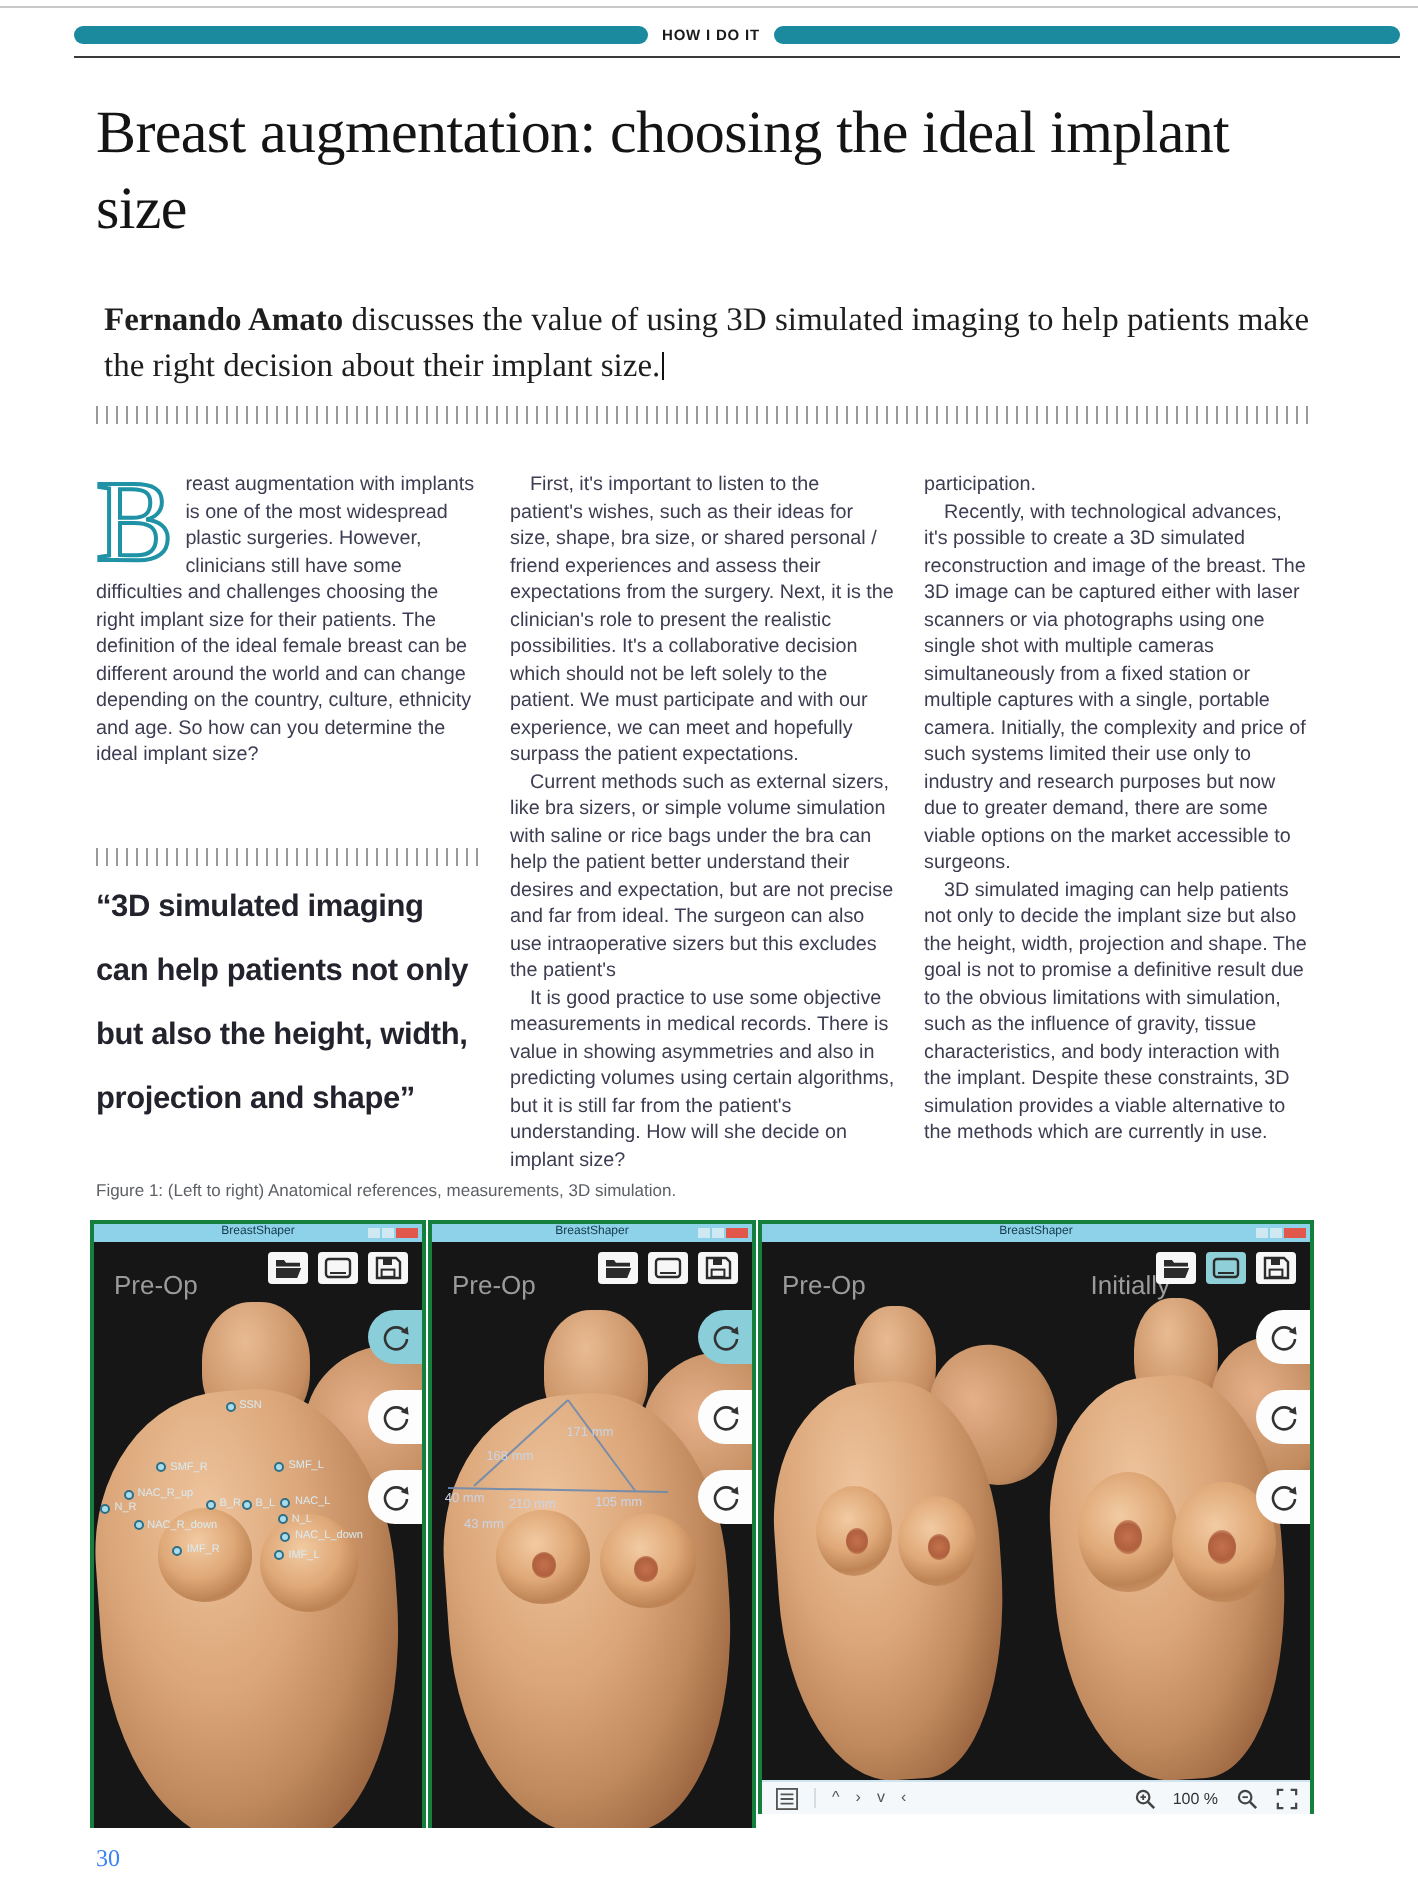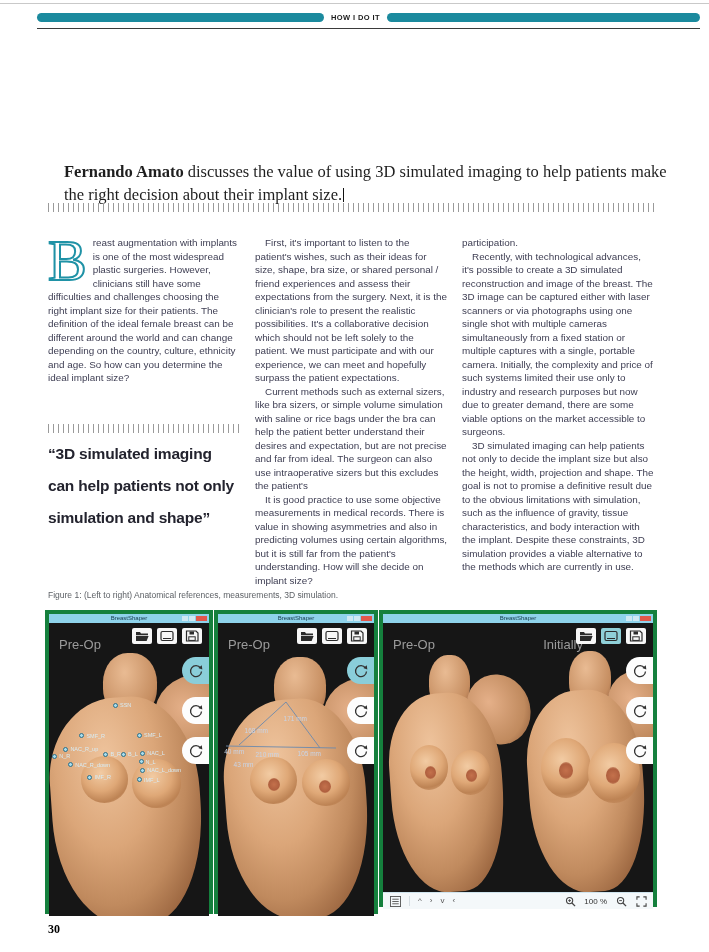--- a/index.html
+++ b/index.html
@@ -13,21 +13,21 @@
   .pill.l{left:0;width:287px;}
   .pill.r{left:350px;width:313px;}
   .section-label{position:absolute;left:287px;top:0;width:63px;text-align:center;
        font-size:7.5px;font-weight:bold;letter-spacing:.4px;color:#1a1a1a;line-height:9px;}
   .header-underline{position:absolute;left:37px;top:28px;width:663px;height:1px;background:#3a3a3a;}
 
   
   .title{position:absolute;left:48px;top:48px;width:608px;margin:0;
        font-family:"Liberation Serif",serif;font-weight:500;font-size:30px;line-height:38px;
        color:#141414;letter-spacing:-.3px;}
-  .byline{position:absolute;left:48px;top:144px;width:618px;margin:16px;
+  .byline{position:absolute;left:48px;top:144px;width:618px;margin:4px;
        font-family:"Liberation Serif",serif;font-size:16.5px;line-height:23px;color:#1e1e1e;}
   .byline b{font-weight:bold;}
   .text-cursor{display:inline-block;width:1px;height:14px;background:#111;margin-left:1px;vertical-align:-2px;}
 
   .stripes{background:repeating-linear-gradient(to right,#9a9a9a 0,#9a9a9a 1px,transparent 1px,transparent 5px);}
   .stripes.full{position:absolute;left:48px;top:203px;width:607px;height:9px;}
   .stripes.colw{position:absolute;left:48px;top:424px;width:193px;height:9px;}
 
   
   .cols{position:absolute;left:48px;top:236px;width:607px;height:358px;display:flex;gap:14px;overflow:hidden;}
@@ -36,21 +36,21 @@
   .col p.ind{text-indent:10px;}
   .dropcap{float:left;font-family:"Liberation Serif",serif;font-size:58px;line-height:46px;
        padding:2px 6px 0 0;color:#ffffff;-webkit-text-stroke:2px #1f92a6;}
 
   .pullquote{position:absolute;left:48px;top:438px;width:207px;
        font-weight:bold;font-size:15.5px;line-height:32px;color:#23232e;letter-spacing:-.2px;}
 
   
   .fig-caption{position:absolute;left:48px;top:590px;font-size:8.5px;color:#5d6166;}
   .figure{position:absolute;left:45px;top:610px;width:612px;height:304px;}
-  .panel{position:absolute;top:0;background:#161616;border:4px solid #15803d;box-sizing:border-box;}
+  .panel{position:absolute;top:0;background:#161616;border:2px solid #15803d;box-sizing:border-box;}
   .panel.p1{left:0;width:168px;height:304px;}
   .panel.p2{left:169px;width:164px;height:304px;}
   .panel.p3{left:334px;width:278px;height:297px;}
   .titlebar{position:relative;height:9px;background:#8ed2ea;display:flex;align-items:center;justify-content:center;}
   .titlebar .wt{font-size:6px;color:#143a4a;line-height:9px;}
   .winbtns{position:absolute;right:2px;top:2px;display:flex;gap:1px;}
   .winbtns span{display:inline-block;width:6px;height:5px;background:#cfe8f2;}
   .winbtns .close{width:11px;background:#e2574b;}
   .content{position:relative;overflow:hidden;background:#161616;}
   .p1 .content,.p2 .content{height:293px;}
@@ -92,39 +92,40 @@
   .statusbar{position:relative;height:17px;background:#f4f8fa;border-top:1px solid #cfe4ee;
        display:flex;align-items:center;padding:0 6px;box-sizing:border-box;gap:8px;
        font-size:8px;color:#4a4a4a;}
   .statusbar .grow{flex:1;}
   .sb-ic{display:flex;align-items:center;justify-content:center;width:12px;height:12px;}
   .chev{font-size:8px;color:#555;line-height:12px;}
   .zoom-text{font-size:8px;color:#333;}
   .vsep{width:1px;height:10px;background:#d5dde2;}
 
   
-  .footer-no{position:absolute;left:48px;top:922px;font-family:"Liberation Serif",serif;font-size:12px;color:#000000;font-weight:bold;}
+  .footer-no{position:absolute;left:48px;top:922px;font-family:"Liberation Serif",serif;font-size:12px;color:#3b82f6;}
   .footer-line{position:absolute;left:0;top:924px;width:709px;text-align:center;
        font-family:"Liberation Serif",serif;font-size:10.5px;color:#222;}
   .footer-line b{font-weight:bold;}
   .footer-line .sep{margin:0 3px;}
 </style>
 </head>
 <body>
 
 <div class="page">
 
   <div class="topline"></div>
   <div class="pillrow">
     <div class="pill l"></div>
     <span class="section-label">HOW I DO IT</span>
     <div class="pill r"></div>
   </div>
   <div class="header-underline"></div>
 
+  <h1 class="title">Breast augmentation: choosing the ideal implant size</h1>
   <p class="byline"><b>Fernando Amato</b><span> discusses the value of using 3D simulated imaging to help patients make the right decision about their implant size.</span><span class="text-cursor"></span></p>
   <div class="stripes full"></div>
 
   <div class="cols">
     <div class="col">
       <p><span class="dropcap">B</span><span>reast augmentation with implants is one of the most widespread plastic surgeries. However, clinicians still have some difficulties and challenges choosing the right implant size for their patients. The definition of the ideal female breast can be different around the world and can change depending on the country, culture, ethnicity and age. So how can you determine the ideal implant size?</span></p>
     </div>
     <div class="col">
       <p class="ind">First, it's important to listen to the patient's wishes, such as their ideas for size, shape, bra size, or shared personal / friend experiences and assess their expectations from the surgery. Next, it is the clinician's role to present the realistic possibilities. It's a collaborative decision which should not be left solely to the patient. We must participate and with our experience, we can meet and hopefully surpass the patient expectations.</p>
       <p class="ind">Current methods such as external sizers, like bra sizers, or simple volume simulation with saline or rice bags under the bra can help the patient better understand their desires and expectation, but are not precise and far from ideal. The surgeon can also use intraoperative sizers but this excludes the patient's</p>
@@ -134,21 +135,22 @@
       <p>participation.</p>
       <p class="ind">Recently, with technological advances, it's possible to create a 3D simulated reconstruction and image of the breast. The 3D image can be captured either with laser scanners or via photographs using one single shot with multiple cameras simultaneously from a fixed station or multiple captures with a single, portable camera. Initially, the complexity and price of such systems limited their use only to industry and research purposes but now due to greater demand, there are some viable options on the market accessible to surgeons.</p>
       <p class="ind">3D simulated imaging can help patients not only to decide the implant size but also the height, width, projection and shape. The goal is not to promise a definitive result due to the obvious limitations with simulation, such as the influence of gravity, tissue characteristics, and body interaction with the implant. Despite these constraints, 3D simulation provides a viable alternative to the methods which are currently in use.</p>
     </div>
   </div>
 
   <div class="stripes colw"></div>
   <div class="pullquote">
       <div>“3D simulated imaging</div>
       <div>can help patients not only</div>
-      <div>simulation and shape”</div>
+      <div>but also the height, width,</div>
+      <div>projection and shape”</div>
     </div>
 
   <div class="fig-caption">Figure 1: (Left to right) Anatomical references, measurements, 3D simulation.</div>
 
   <div class="figure">
 
     <div class="panel p1">
       <div class="titlebar">
         <span class="wt">BreastShaper</span>
         <span class="winbtns">

